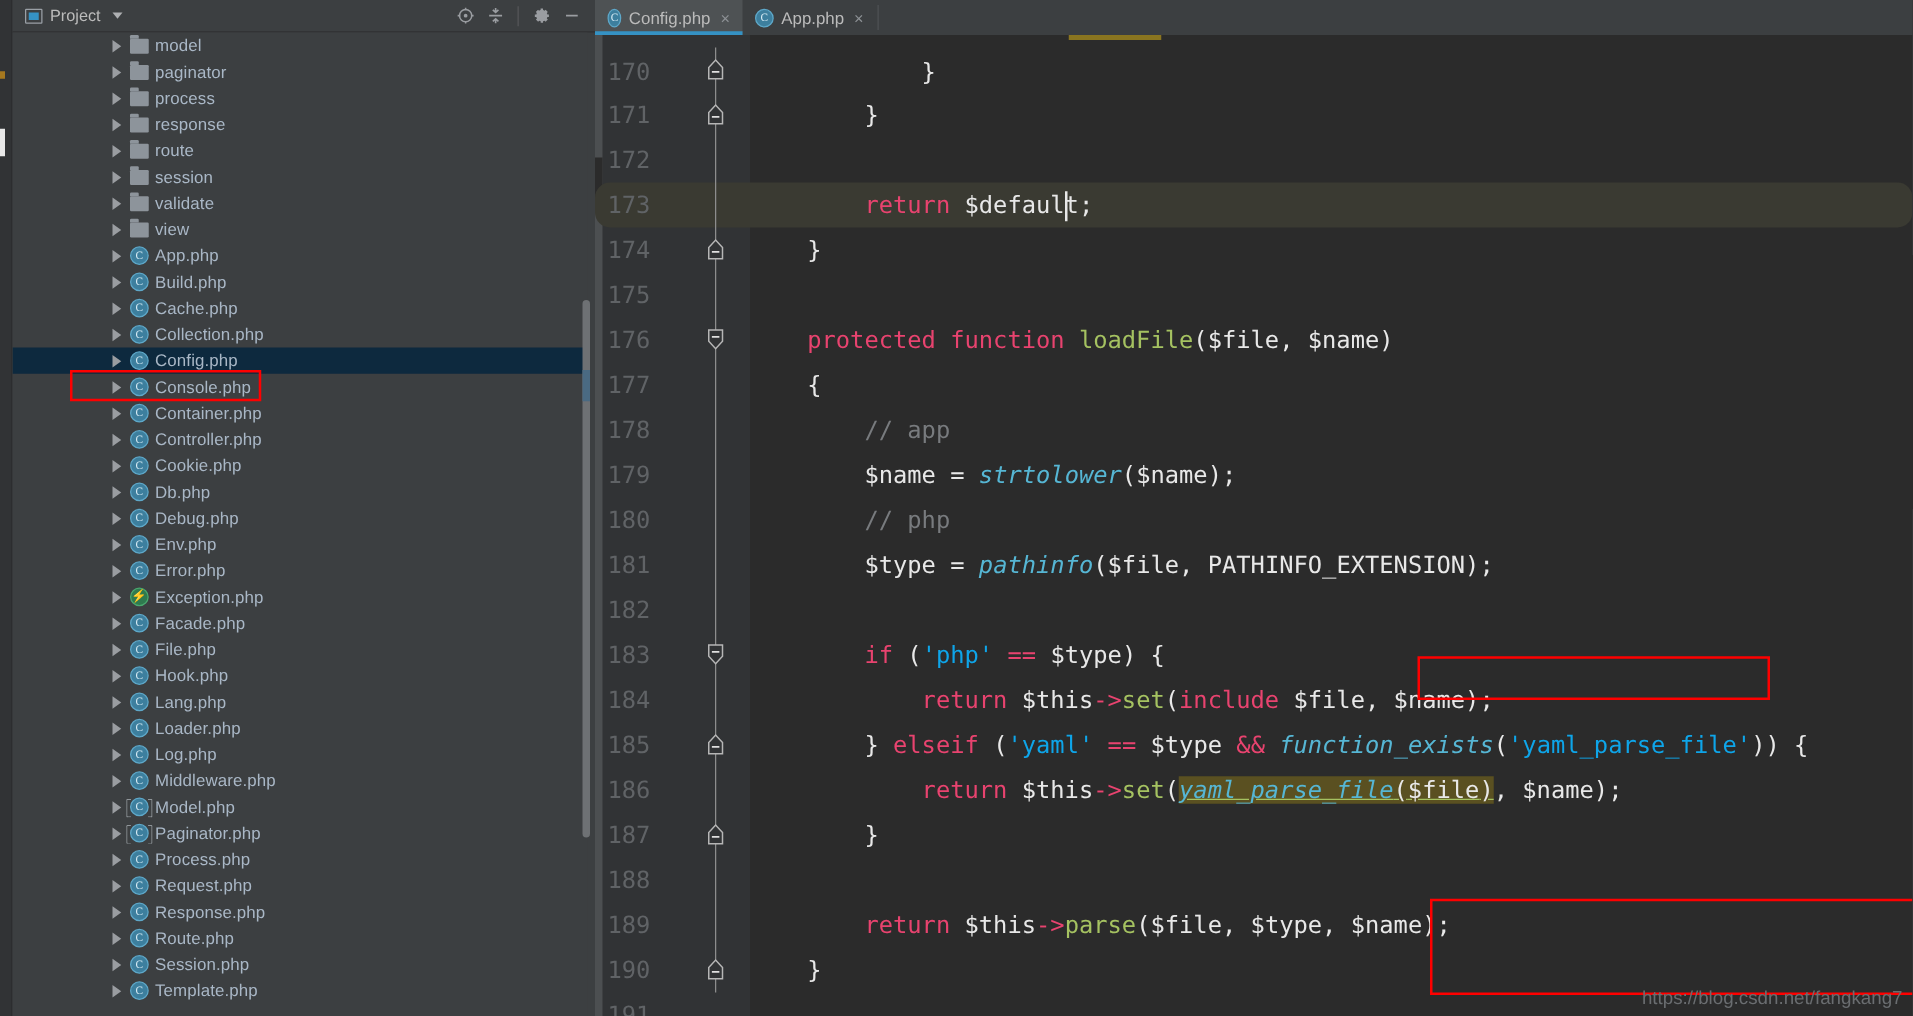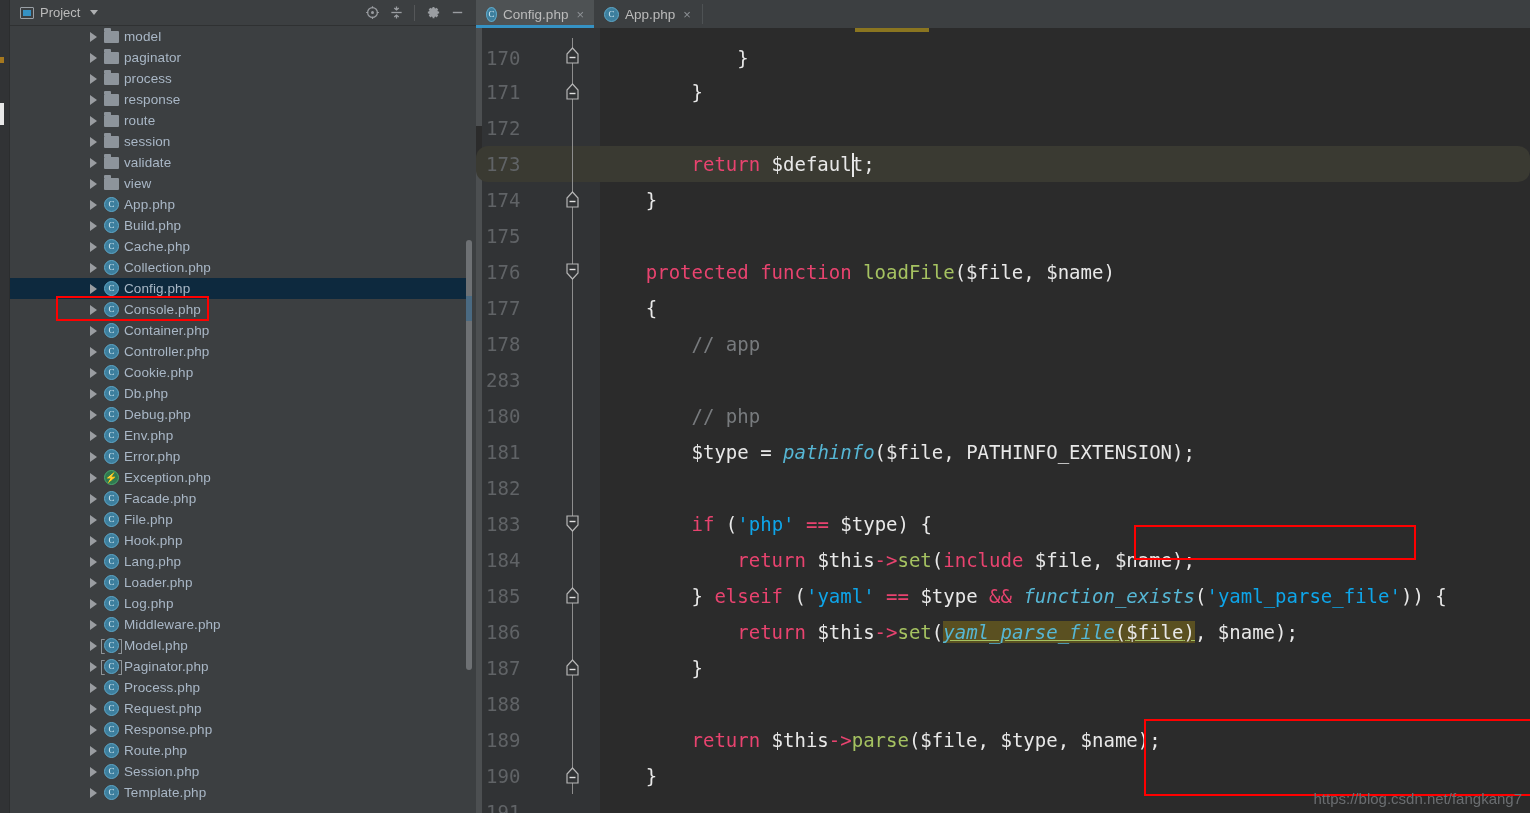--- a/index.html
+++ b/index.html
@@ -549,21 +549,22 @@
         </div>
         <div class="row" style="top: 262px;">
           <span class="lno">177</span>
           <span class="code">    <span class="pl">{</span></span>
         </div>
         <div class="row" style="top: 298px;">
           <span class="lno">178</span>
           <span class="code">        <span class="cmt">// app</span></span>
         </div>
         <div class="row" style="top: 334px;">
-          <span class="lno">283</span>
+          <span class="lno">179</span>
+          <span class="code">        <span class="var">$name</span> <span class="pl">=</span> <span class="fni">strtolower</span><span class="pl">(</span><span class="var">$name</span><span class="pl">)</span><span class="pl">;</span></span>
         </div>
         <div class="row" style="top: 370px;">
           <span class="lno">180</span>
           <span class="code">        <span class="cmt">// php</span></span>
         </div>
         <div class="row" style="top: 406px;">
           <span class="lno">181</span>
           <span class="code">        <span class="var">$type</span> <span class="pl">=</span> <span class="fni">pathinfo</span><span class="pl">(</span><span class="var">$file</span><span class="pl">,</span> <span class="const">PATHINFO_EXTENSION</span><span class="pl">)</span><span class="pl">;</span></span>
         </div>
         <div class="row" style="top: 442px;">

